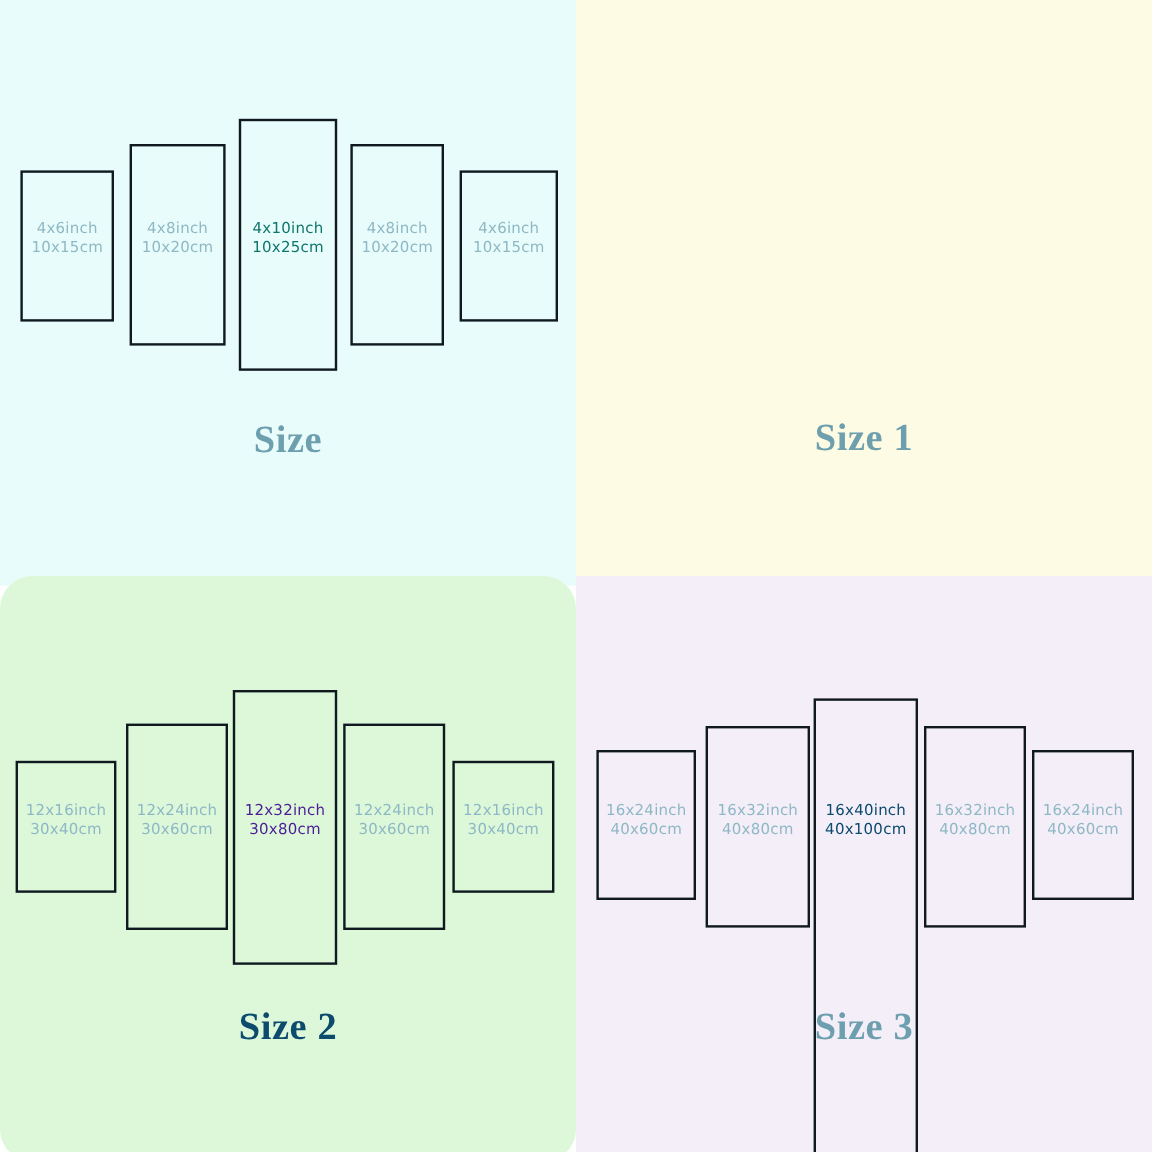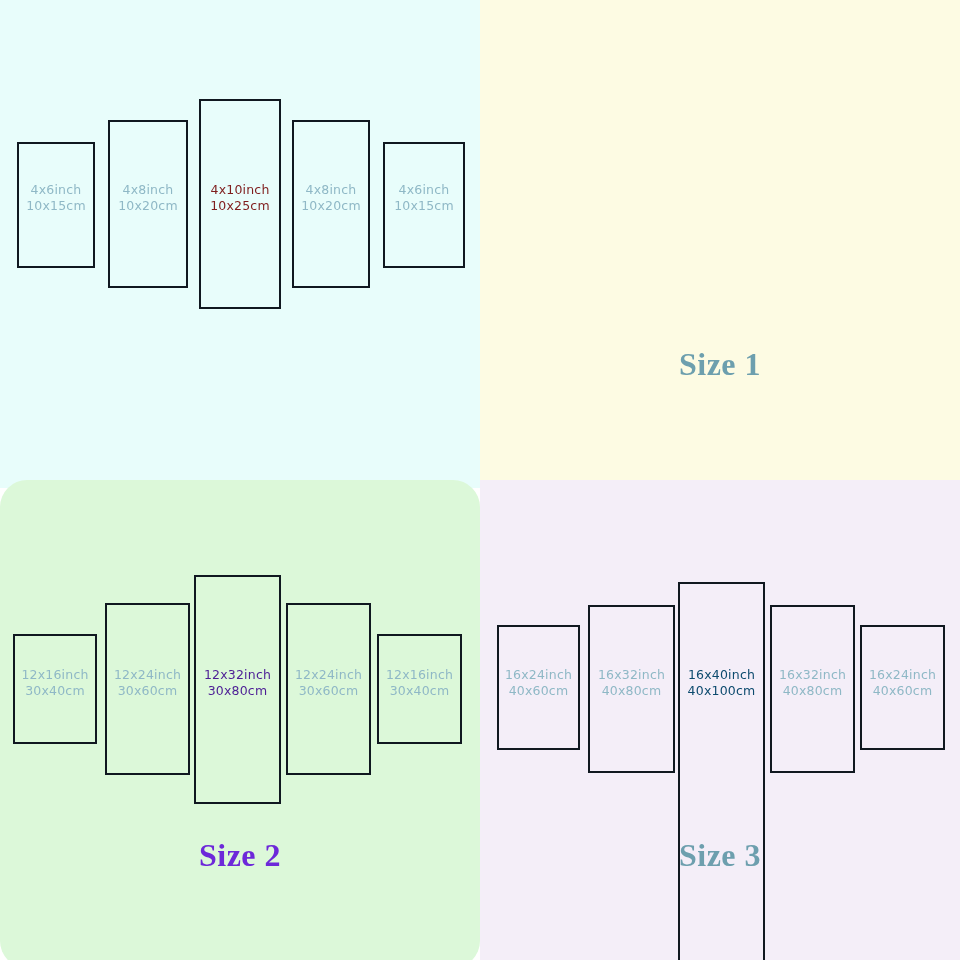--- a/index.html
+++ b/index.html
@@ -83,35 +83,36 @@
         <div class="panel-label" style="left: 56px; top: 198px; color: rgb(143, 184, 198);">
           <span class="ln">4x6inch</span>
           <span class="ln">10x15cm</span>
         </div>
         <div class="panel" style="left: 108px; top: 120px; width: 80px; height: 168px; border-color: rgb(16, 24, 32);"></div>
         <div class="panel-label" style="left: 148px; top: 198px; color: rgb(143, 184, 198);">
           <span class="ln">4x8inch</span>
           <span class="ln">10x20cm</span>
         </div>
         <div class="panel" style="left: 199px; top: 99px; width: 82px; height: 210px; border-color: rgb(16, 24, 32);"></div>
-        <div class="panel-label" style="left: 240px; top: 198px; color: #7f1d1d;">
+        <div class="panel-label" style="left: 240px; top: 198px; color: #0f766e;">
           <span class="ln">4x10inch</span>
           <span class="ln">10x25cm</span>
         </div>
         <div class="panel" style="left: 292px; top: 120px; width: 78px; height: 168px; border-color: rgb(16, 24, 32);"></div>
         <div class="panel-label" style="left: 331px; top: 198px; color: rgb(143, 184, 198);">
           <span class="ln">4x8inch</span>
           <span class="ln">10x20cm</span>
         </div>
         <div class="panel" style="left: 383px; top: 142px; width: 82px; height: 126px; border-color: rgb(16, 24, 32);"></div>
         <div class="panel-label" style="left: 424px; top: 198px; color: rgb(143, 184, 198);">
           <span class="ln">4x6inch</span>
           <span class="ln">10x15cm</span>
         </div>
       </div>
+    <div class="group-title" style="top: 348px; color: rgb(109, 159, 174);">Size</div>
   </div>
 
   <div class="quadrant q-tr" style="background: rgb(253, 251, 227);">
     <div class="panels"></div>
     <div class="group-title" style="top: 346px; color: rgb(109, 159, 174);">Size 1</div>
   </div>
 
   <div class="quadrant q-bl" style="background: rgb(220, 248, 217);">
     <div class="panels">
         <div class="panel" style="left: 13px; top: 154px; width: 84px; height: 110px; border-color: rgb(16, 24, 32);"></div>
@@ -133,21 +134,21 @@
         <div class="panel-label" style="left: 328.5px; top: 203px; color: rgb(143, 184, 198);">
           <span class="ln">12x24inch</span>
           <span class="ln">30x60cm</span>
         </div>
         <div class="panel" style="left: 377px; top: 154px; width: 85px; height: 110px; border-color: rgb(16, 24, 32);"></div>
         <div class="panel-label" style="left: 419.5px; top: 203px; color: rgb(143, 184, 198);">
           <span class="ln">12x16inch</span>
           <span class="ln">30x40cm</span>
         </div>
       </div>
-    <div class="group-title" style="top: 357px; color: #6d28d9;">Size 2</div>
+    <div class="group-title" style="top: 357px; color: #0c4a6e;">Size 2</div>
   </div>
 
   <div class="quadrant q-br" style="background: rgb(244, 238, 248);">
     <div class="panels">
         <div class="panel" style="left: 17px; top: 145px; width: 83px; height: 125px; border-color: rgb(16, 24, 32);"></div>
         <div class="panel-label" style="left: 58.5px; top: 203px; color: rgb(143, 184, 198);">
           <span class="ln">16x24inch</span>
           <span class="ln">40x60cm</span>
         </div>
         <div class="panel" style="left: 108px; top: 125px; width: 87px; height: 168px; border-color: rgb(16, 24, 32);"></div>

